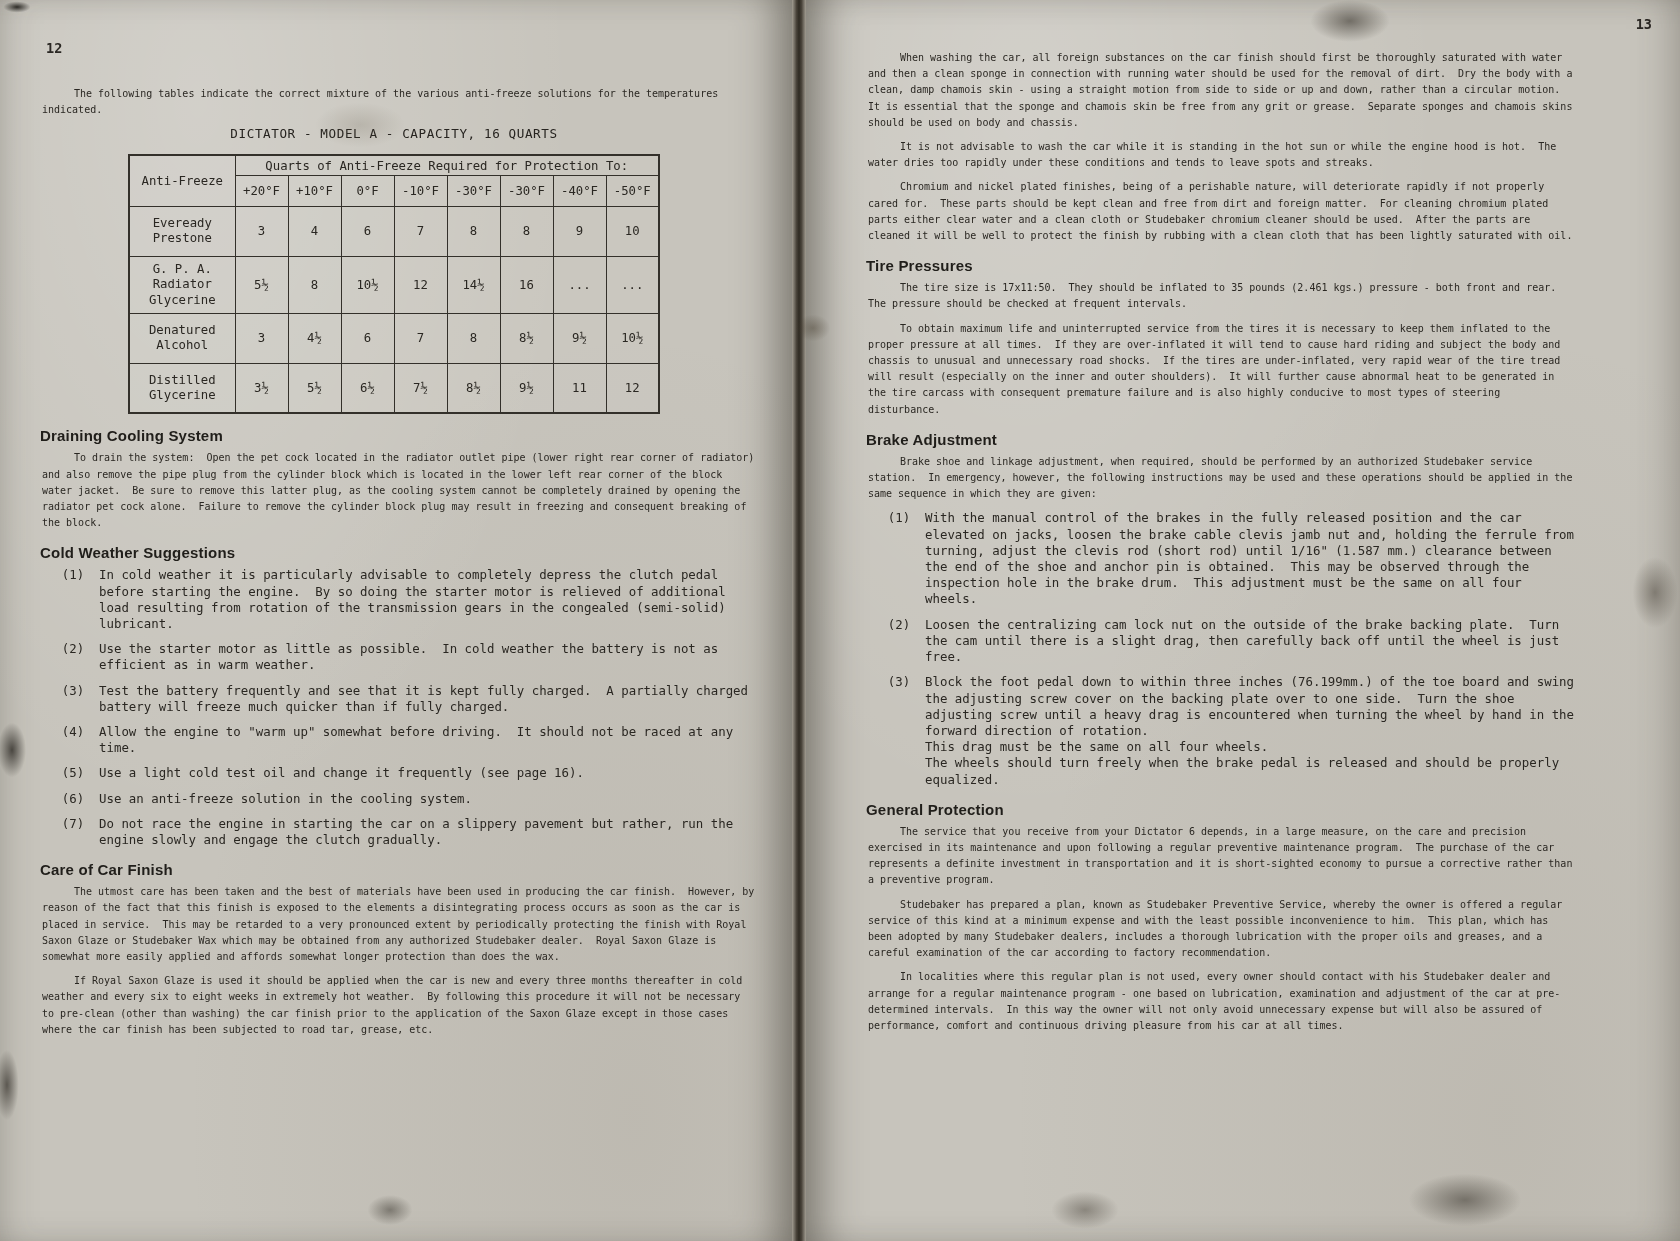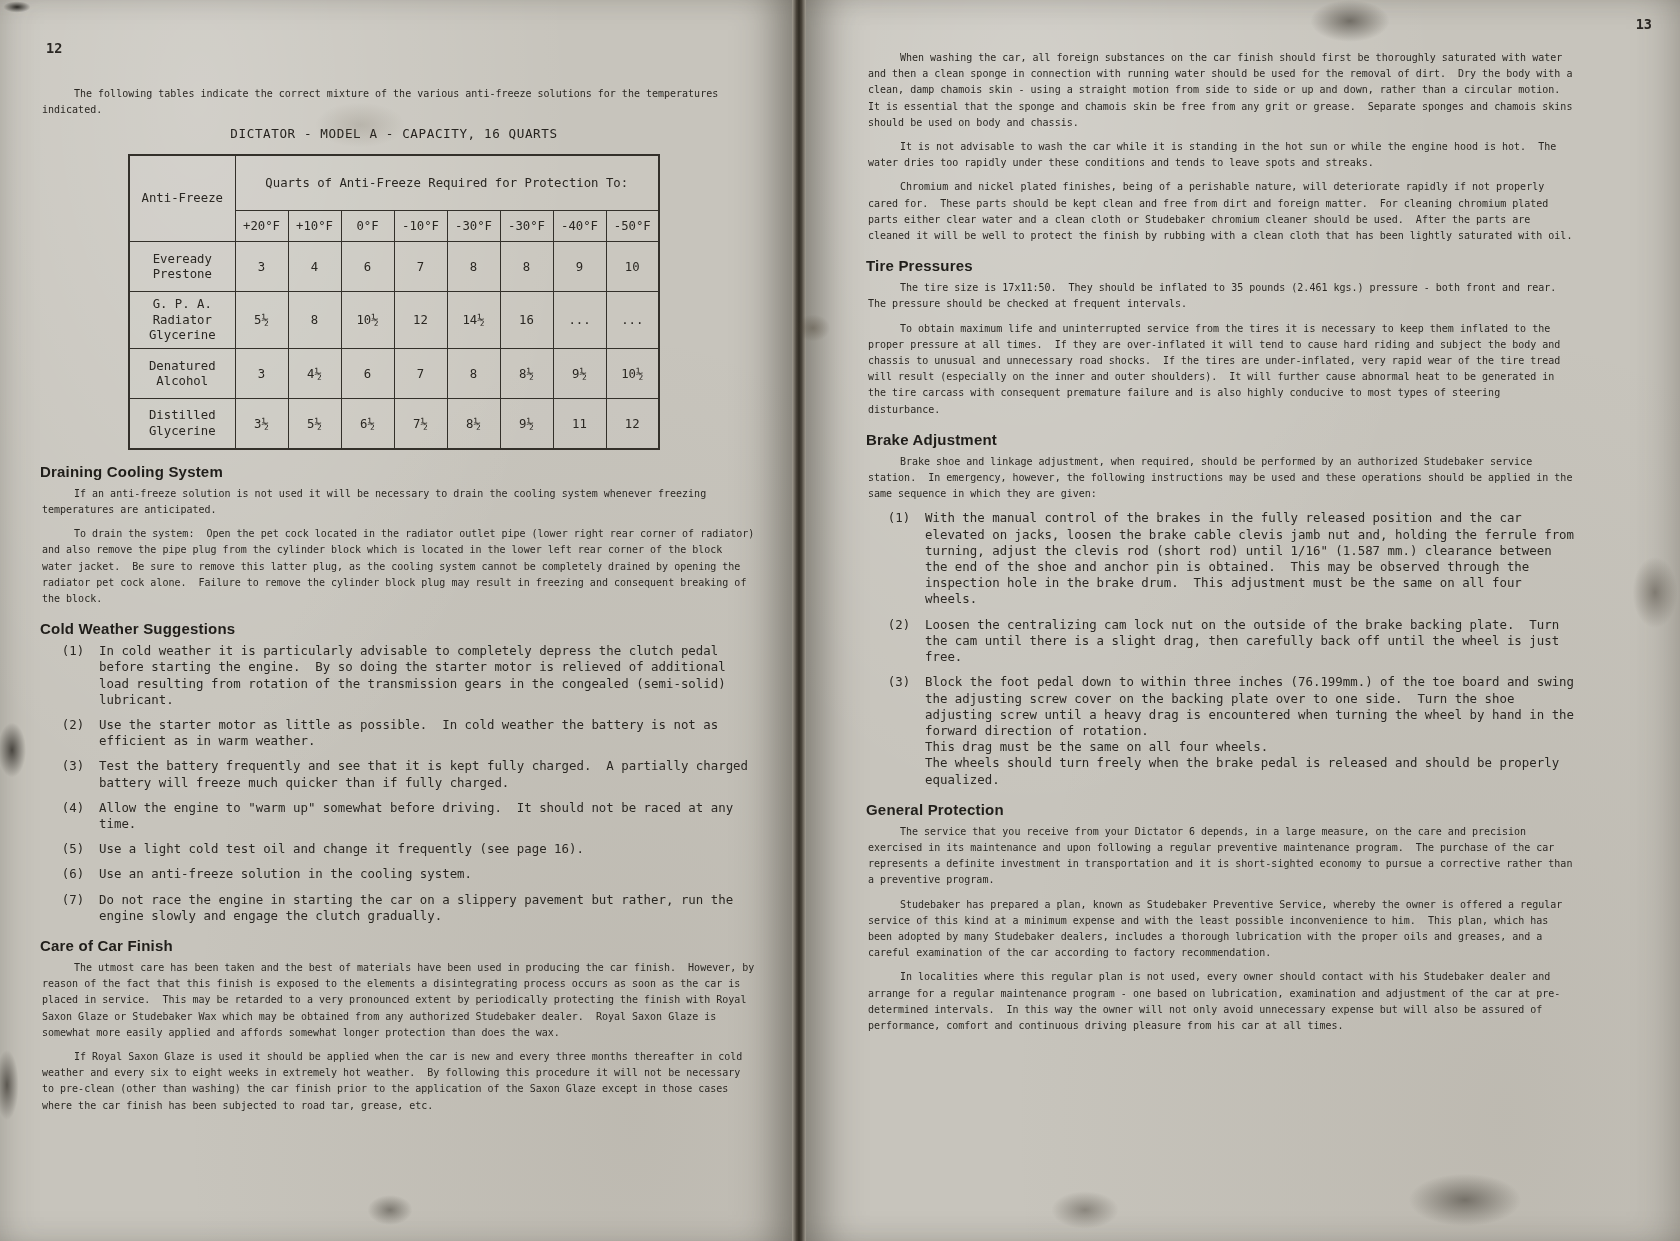--- a/index.html
+++ b/index.html
@@ -35,21 +35,21 @@
 
   .num-item { display:flex; font-size:12.4px; line-height:16.2px; margin-bottom:9px; color:#2a2722; }
   .num-item .num { flex:0 0 4.6em; padding-left:1.6em; }
   .num-item .txt { flex:1; white-space:pre-wrap; }
 
   .table-wrap { margin:4px 0 8px 86px; width:532px; }
   .table-title { font-size:12.6px; text-align:center; letter-spacing:0.6px; margin-bottom:13px; color:#272420; }
   table.af { border-collapse:collapse; border:2px solid #33302a; width:532px; background:rgba(255,255,255,0.06); }
   .af th, .af td { border:1px solid #33302a; font-size:12.3px; font-weight:normal; color:#2a2722; }
   .af th.lbl, .af td.lbl { width:106px; text-align:center; padding:5px 1px; white-space:pre-line; line-height:15.3px; }
-  .af th.grp { text-align:center; padding:20px 4px; height:20px; }
+  .af th.grp { text-align:center; padding:2px 4px; height:20px; }
   .af th.tmp { text-align:center; width:53px; height:20px; padding:8px 1px; }
   .af td.val { text-align:center; height:50px; }
 
   .stain { position:absolute; pointer-events:none; }
 </style>
 </head>
 <body>
 
 <div class="spread">
 
@@ -125,21 +125,20 @@
               <td class="val">11</td>
               <td class="val">12</td>
             </tr>
           </tbody>
         </table>
     </div>
 
     <section>
       <h2 class="hd">Draining Cooling System</h2>
       <div>
-          <p class="para indent">If an anti-freeze solution is not used it will be necessary to drain the cooling system whenever freezing temperatures are anticipated.</p>
           <p class="para indent">To drain the system:  Open the pet cock located in the radiator outlet pipe (lower right rear corner of radiator) and also remove the pipe plug from the cylinder block which is located in the lower left rear corner of the block water jacket.  Be sure to remove this latter plug, as the cooling system cannot be completely drained by opening the radiator pet cock alone.  Failure to remove the cylinder block plug may result in freezing and consequent breaking of the block.</p>
         </div>
     </section>
 
     <section>
       <h2 class="hd">Cold Weather Suggestions</h2>
       <div>
           <div class="num-item">
             <span class="num">(1)</span>
             <span class="txt">In cold weather it is particularly advisable to completely depress the clutch pedal before starting the engine.  By so doing the starter motor is relieved of additional load resulting from rotation of the transmission gears in the congealed (semi-solid) lubricant.</span>

